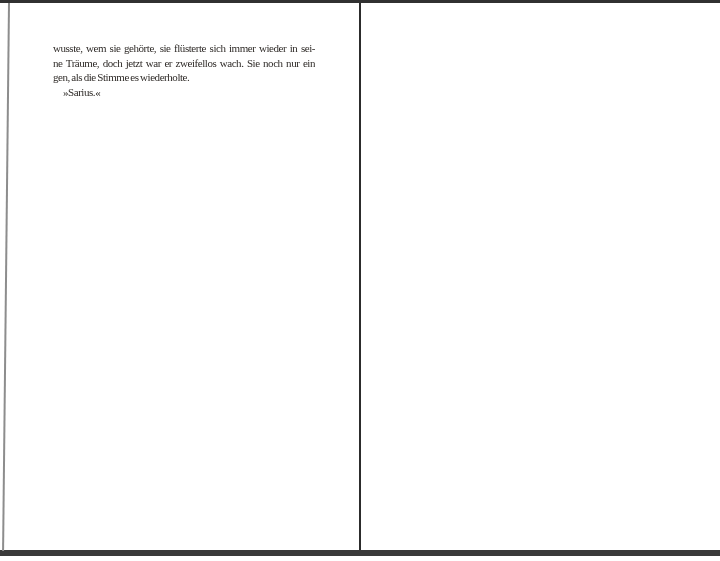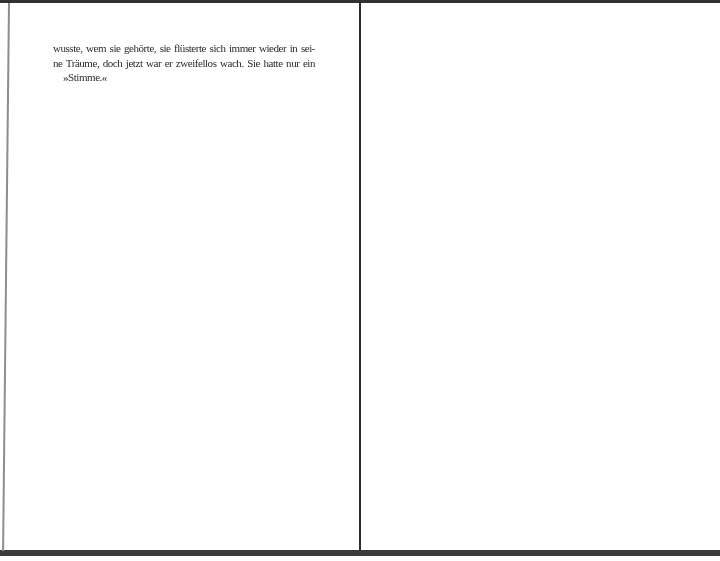--- a/index.html
+++ b/index.html
@@ -42,22 +42,23 @@
 <body>
 
 <div class="edge-top"></div>
 <div class="edge-bottom"></div>
 <div class="spine"></div>
 <div class="left-page-edge"></div>
 
 <div class="page left">
   <div class="text-block lp">
       <div class="line">wusste, wem sie gehörte, sie flüsterte sich immer wieder in sei-</div>
-      <div class="line">ne Träume, doch jetzt war er zweifellos wach. Sie hatte nur ein</div>
-      <div class="line indent end">»Stimme.«</div>
+      <div class="line">ne Träume, doch jetzt war er zweifellos wach. Sie noch nur ein</div>
+      <div class="line end">gen, als die Stimme es wiederholte.</div>
+      <div class="line indent end">»Sarius.«</div>
     </div>
 </div>
 
 <div class="page right">
   
 
   
 
   
 </div>

